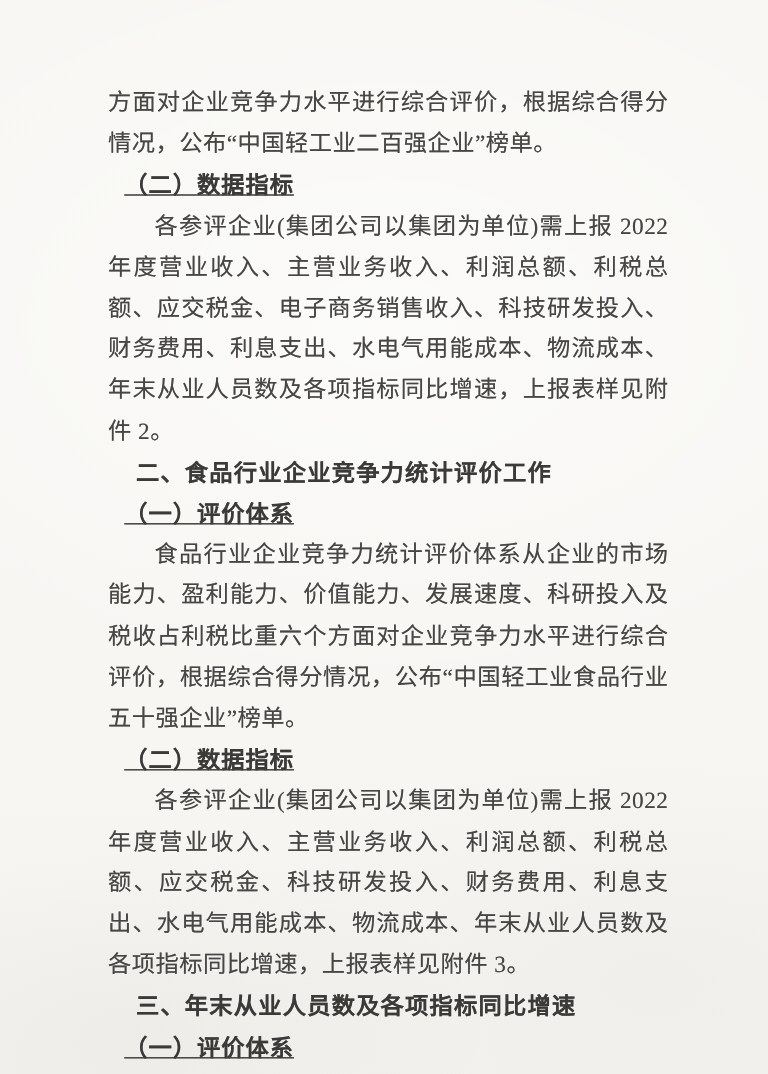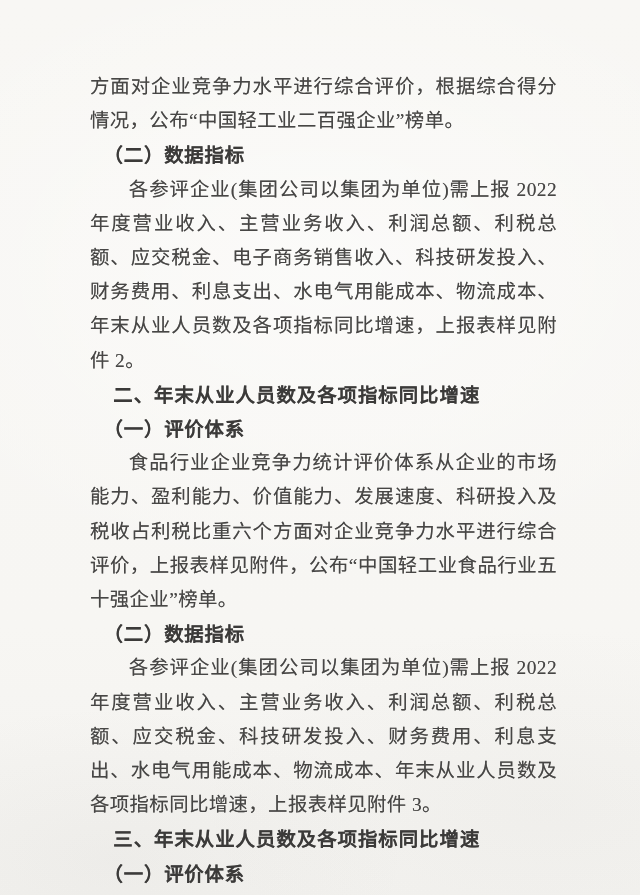--- a/index.html
+++ b/index.html
@@ -50,29 +50,30 @@
     color: #3b3a39;
     text-shadow: 0 0 0.5px rgba(55, 54, 53, 0.6);
   }
   .scan-page p.heading-section {
     text-indent: 1.2em;
     letter-spacing: 1px;
   }
   .scan-page p.heading-sub {
     text-indent: 0.7em;
     letter-spacing: 0.8px;
+    text-decoration: underline;
   }
 </style>
 </head>
 <body>
 
 <div class="scan-page">
     <p class="body-continued">方面对企业竞争力水平进行综合评价，根据综合得分情况，公布“中国轻工业二百强企业”榜单。</p>
     <p class="heading-sub">（二）数据指标</p>
     <p class="body">各参评企业(集团公司以集团为单位)需上报 2022 年度营业收入、主营业务收入、利润总额、利税总额、应交税金、电子商务销售收入、科技研发投入、财务费用、利息支出、水电气用能成本、物流成本、年末从业人员数及各项指标同比增速，上报表样见附件 2。</p>
-    <p class="heading-section">二、年末从业人员数及各项指标同比增速</p>
+    <p class="heading-section">二、食品行业企业竞争力统计评价工作</p>
     <p class="heading-sub">（一）评价体系</p>
-    <p class="body">食品行业企业竞争力统计评价体系从企业的市场能力、盈利能力、价值能力、发展速度、科研投入及税收占利税比重六个方面对企业竞争力水平进行综合评价，上报表样见附件，公布“中国轻工业食品行业五十强企业”榜单。</p>
+    <p class="body">食品行业企业竞争力统计评价体系从企业的市场能力、盈利能力、价值能力、发展速度、科研投入及税收占利税比重六个方面对企业竞争力水平进行综合评价，根据综合得分情况，公布“中国轻工业食品行业五十强企业”榜单。</p>
     <p class="heading-sub">（二）数据指标</p>
     <p class="body">各参评企业(集团公司以集团为单位)需上报 2022 年度营业收入、主营业务收入、利润总额、利税总额、应交税金、科技研发投入、财务费用、利息支出、水电气用能成本、物流成本、年末从业人员数及各项指标同比增速，上报表样见附件 3。</p>
     <p class="heading-section">三、年末从业人员数及各项指标同比增速</p>
     <p class="heading-sub">（一）评价体系</p>
   </div>
 
 </body></html>

